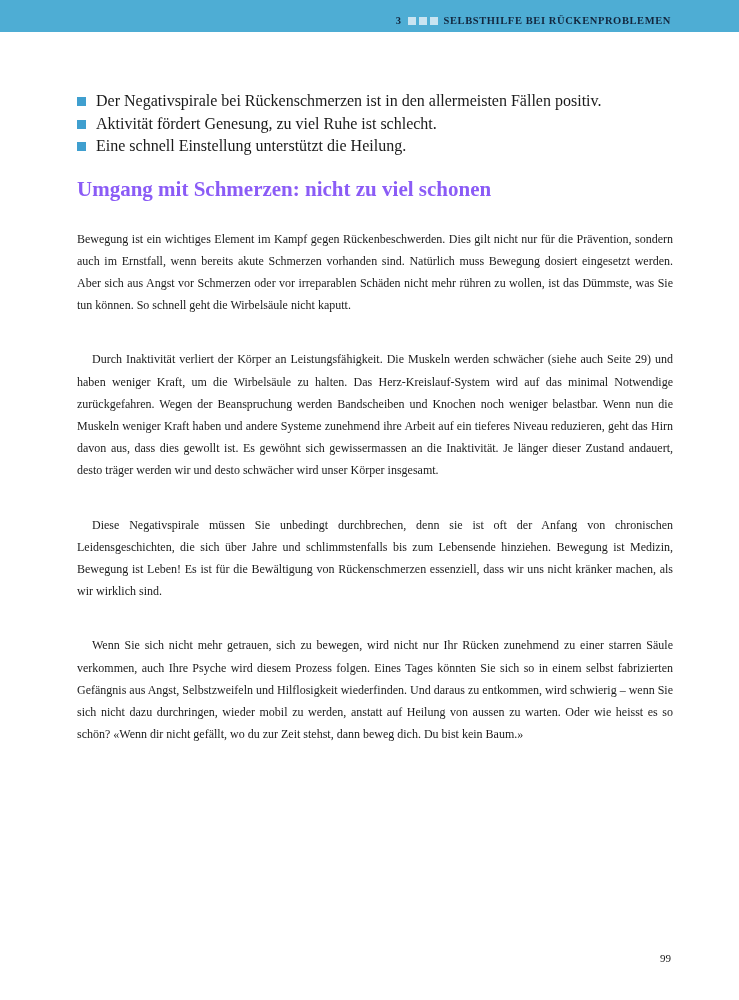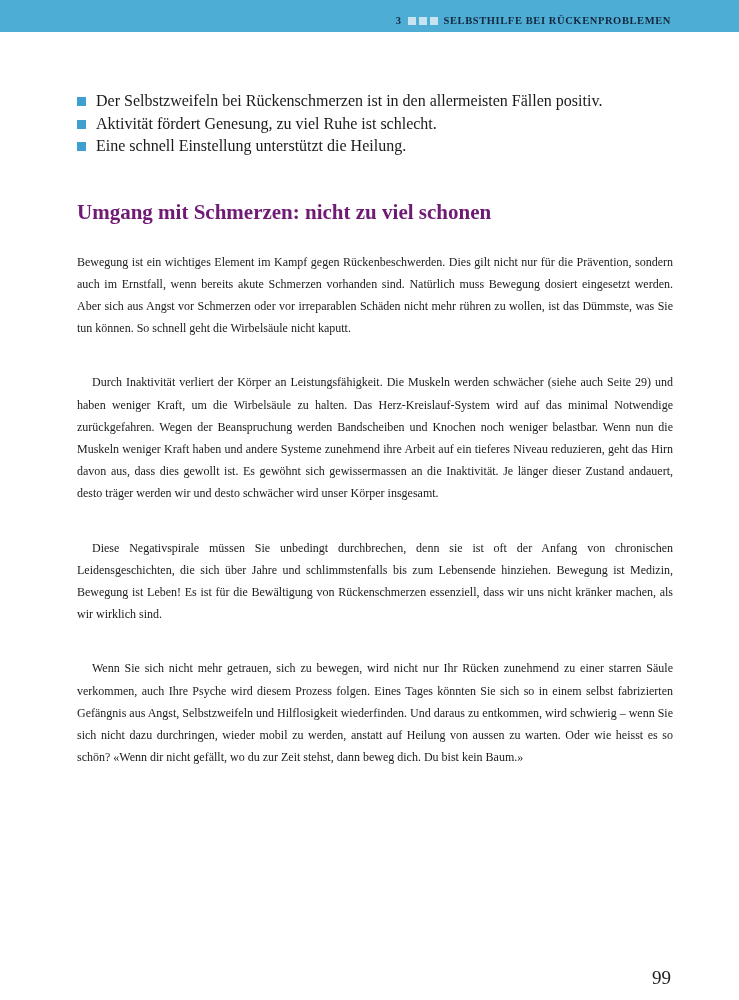--- a/index.html
+++ b/index.html
@@ -60,44 +60,43 @@
       padding-left: 19px;
     }
     .bullet-square {
       position: absolute;
       left: 0;
       top: 7px;
       width: 9px; height: 9px;
       background: #3f9fcf;
     }
     .section-title {
-      margin: 41px 0 0 0;
+      margin: 18px 0 0 0;
       font-family: "Liberation Serif", "DejaVu Serif", serif;
       font-weight: bold;
       font-size: 21px;
       line-height: 26px;
-      color: #701a75;
+      color: #8b5cf6;
     }
     .body-text {
       margin-top: 26px;
       font-size: 12px;
       line-height: 22.2px;
       text-align: justify;
     }
     .para {
       margin: 0;
     }
     .para.indent { text-indent: 15px; margin-top: 32px; }
     .page-number {
       position: absolute;
       right: 68px;
       top: 952px;
-      font-size: 19px;
+      font-size: 11px;
       color: #222;
-      margin-top: 15px;
     }
   </style>
 </head>
 <body>
 
 <div class="header-bar">
   <div class="header-content">
     <span class="header-chapter-num">3</span>
     <span class="header-squares">
       <span class="header-square"></span>
@@ -105,21 +104,21 @@
       <span class="header-square"></span>
     </span>
     <span class="header-title">SELBSTHILFE BEI RÜCKENPROBLEMEN</span>
   </div>
 </div>
 
 <div class="content">
   <ul class="bullet-list">
     <li class="bullet-item">
       <span class="bullet-square"></span>
-      <span>Der Selbstzweifeln bei Rückenschmerzen ist in den allermeisten Fällen positiv.</span>
+      <span>Der Negativspirale bei Rückenschmerzen ist in den allermeisten Fällen positiv.</span>
     </li>
     <li class="bullet-item">
       <span class="bullet-square"></span>
       <span>Aktivität fördert Genesung, zu viel Ruhe ist schlecht.</span>
     </li>
     <li class="bullet-item">
       <span class="bullet-square"></span>
       <span>Eine schnell Einstellung unterstützt die Heilung.</span>
     </li>
   </ul>

